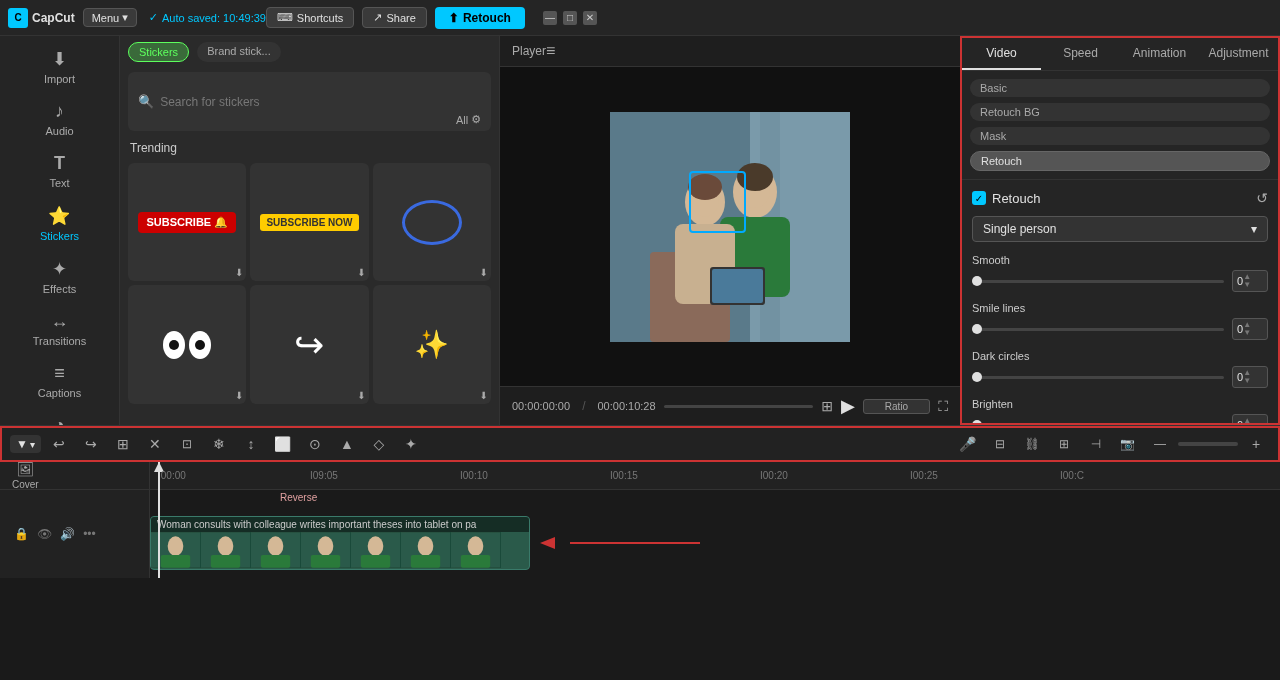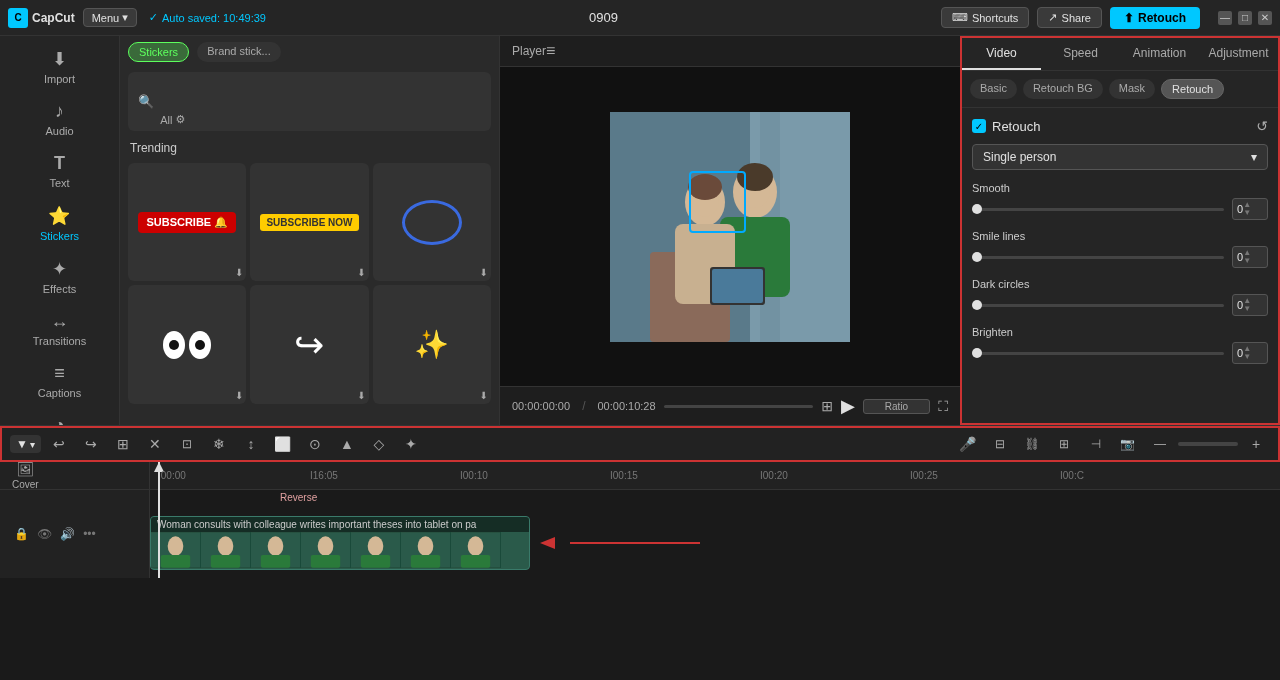--- a/index.html
+++ b/index.html
@@ -66,21 +66,21 @@
     .grid-icon { color: #aaa; font-size: 14px; cursor: pointer; }
     .play-btn { color: #e0e0e0; font-size: 18px; cursor: pointer; }
     .ratio-btn { border: 1px solid #555; background: #333; color: #aaa; border-radius: 3px; font-size: 10px; padding: 1px 21px; cursor: pointer; }
     .fullscreen-btn { color: #aaa; font-size: 14px; cursor: pointer; }
 
     
     .right-panel { width: 320px; background: #252525; border-left: 1px solid #444; display: flex; flex-direction: column; border: 2px solid #cc3333; }
     .right-tabs { display: flex; border-bottom: 1px solid #333; }
     .right-tab { flex: 1; text-align: center; padding: 8px 4px; font-size: 12px; cursor: pointer; color: #aaa; }
     .right-tab.active { color: #e0e0e0; border-bottom: 2px solid #e0e0e0; }
-    .right-subtabs { display: flex; padding: 8px; gap: 6px; border-bottom: 1px solid #333; }
+    .right-subtabs { display: flex; padding: 8px; gap: 6px; border-bottom: 1px solid #333; flex-direction: column; }
     .right-subtab { padding: 3px 10px; border-radius: 12px; font-size: 11px; cursor: pointer; color: #aaa; background: #333; }
     .right-subtab.active { background: #555; color: #e0e0e0; border: 1px solid #666; }
     .right-content { flex: 1; overflow-y: auto; padding: 10px; }
     .retouch-header { display: flex; align-items: center; gap: 6px; margin-bottom: 10px; }
     .retouch-checkbox { width: 14px; height: 14px; background: #00c8ff; border-radius: 3px; display: flex; align-items: center; justify-content: center; font-size: 10px; color: #000; }
     .retouch-label { font-size: 13px; color: #e0e0e0; font-weight: 500; }
     .retouch-reset { margin-left: auto; color: #aaa; cursor: pointer; font-size: 14px; }
     .dropdown-select { width: 100%; background: #333; border: 1px solid #555; border-radius: 4px; color: #e0e0e0; padding: 5px 10px; font-size: 12px; margin-bottom: 12px; cursor: pointer; display: flex; align-items: center; justify-content: space-between; }
     .slider-row { margin-bottom: 10px; }
     .slider-label { font-size: 11px; color: #ccc; margin-bottom: 4px; }
@@ -126,21 +126,20 @@
     <span>CapCut</span>
   </div>
   <button class="menu-btn">
     <span>Menu</span>
     <span>▾</span>
   </button>
   <div class="auto-save">
     <span>✓</span>
     <span>Auto saved: 10:49:39</span>
   </div>
-  <div class="project-name">0909</div>
   <div class="top-right">
     <button class="shortcuts-btn">
       <span>⌨</span>
       <span>Shortcuts</span>
     </button>
     <button class="share-btn">
       <span>↗</span>
       <span>Share</span>
     </button>
     <button class="export-btn">
@@ -193,20 +192,21 @@
 
   </div>
 
   <div class="middle-panel">
     <div class="panel-tabs">
       <div class="panel-tab active">Stickers</div>
       <div class="panel-tab-alt">Brand stick...</div>
     </div>
     <div class="search-bar">
       <span style="color:#777; font-size:13px;">🔍</span>
+      <input type="text" placeholder="Search for stickers" style="">
       <div class="filter-btn">
         <span>All</span>
         <span>⚙</span>
       </div>
     </div>
     <div class="section-title">Trending</div>
     <div class="sticker-grid">
 
       <div class="sticker-item">
         <div class="sticker-subscribe">
@@ -444,21 +444,21 @@
           <span class="track-icon">•••</span>
         </div>
       </div>
     </div>
 
     <div class="timeline-content" style="position:relative;">
 
       <div class="timeline-ruler">
         <div class="playhead-head"></div>
         <span class="ruler-marker" style="left:8px;">I00:00</span>
-        <span class="ruler-marker" style="left:160px;">I16:05</span>
+        <span class="ruler-marker" style="left:160px;">I09:05</span>
         <span class="ruler-marker" style="left:310px;">I00:10</span>
         <span class="ruler-marker" style="left:460px;">I00:15</span>
         <span class="ruler-marker" style="left:610px;">I00:20</span>
         <span class="ruler-marker" style="left:760px;">I00:25</span>
         <span class="ruler-marker" style="left:910px;">I00:C</span>
       </div>
 
       <div class="playhead-line"></div>
 
       <div style="position:relative; height: 18px;">

